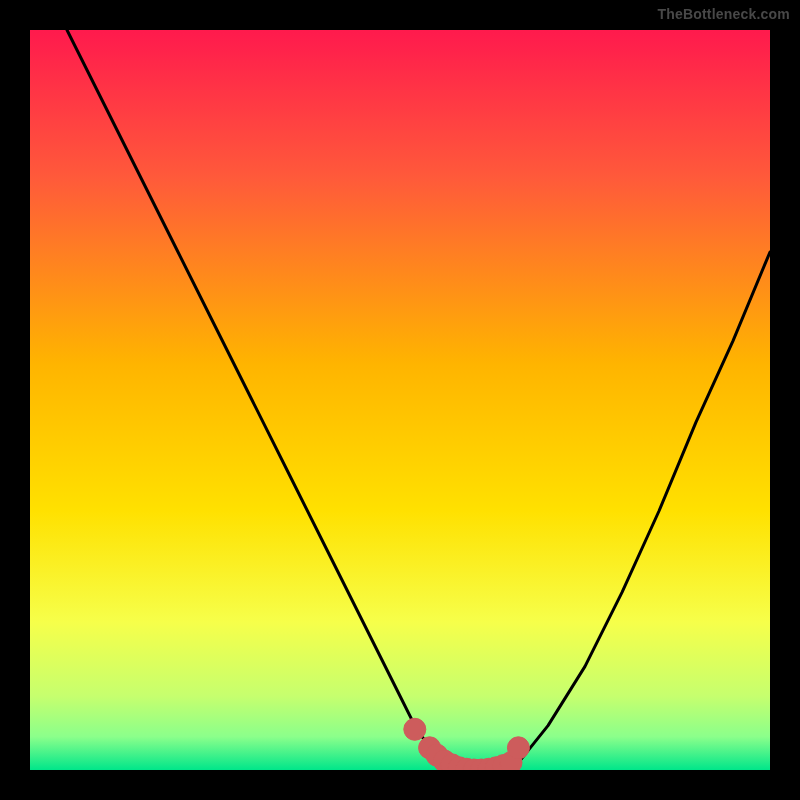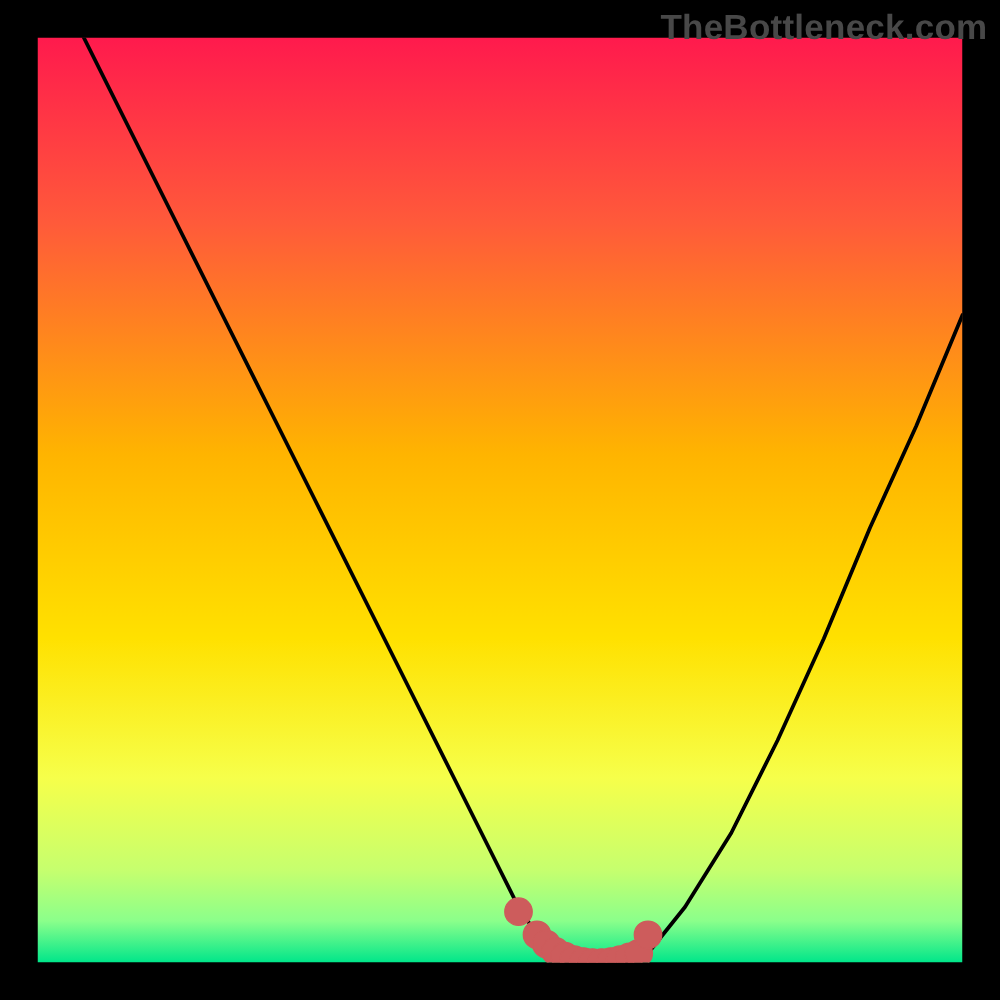--- a/index.html
+++ b/index.html
@@ -14,21 +14,21 @@
     position: relative;
     width: 800px;
     height: 800px;
     background: #000;
   }
   .watermark {
     position: absolute;
     top: 6px;
     right: 10px;
     color: #484848;
-    font-size: 28px;
+    font-size: 14px;
     font-weight: bold;
     z-index: 10;
     letter-spacing: 0.2px;
   }
   .plot-area {
     position: absolute;
     left: 30px;
     top: 30px;
     width: 740px;
     height: 740px;

